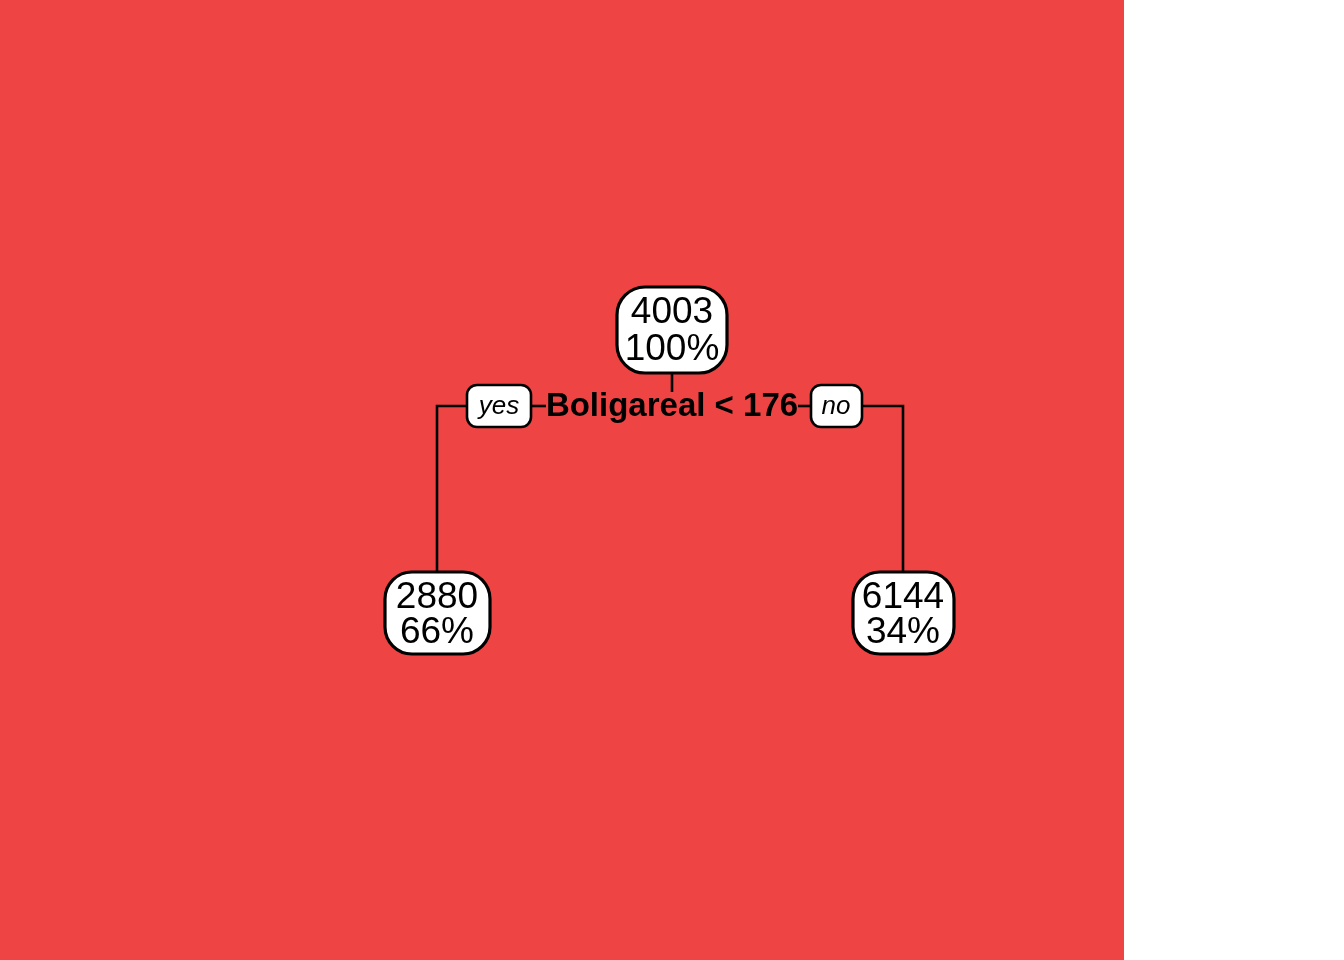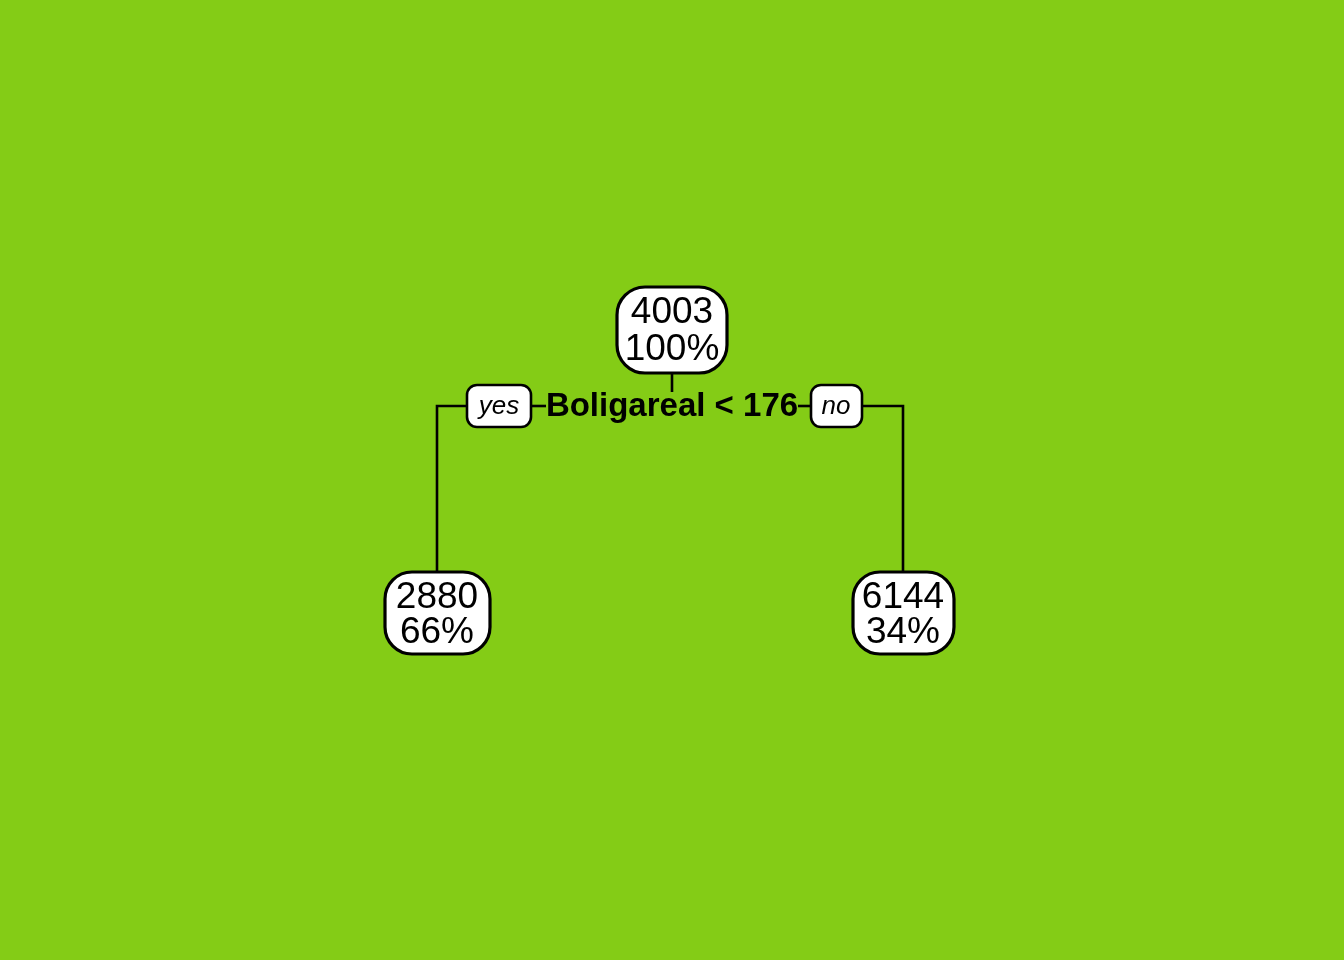--- a/index.html
+++ b/index.html
@@ -8,23 +8,23 @@
     background: #ffffff;
   }
   body {
     width: 1344px;
     height: 960px;
     overflow: hidden;
     font-family: "Liberation Sans", sans-serif;
   }
   #canvas {
     position: relative;
-    width: 1344px;
+    width: 1124px;
     height: 960px;
-    background: #84cc16;
+    background: #ef4444;
   }
   #tree-svg {
     position: absolute;
     left: 0;
     top: 0;
     width: 1344px;
     height: 960px;
   }
   .node-box {
     fill: #ffffff;

